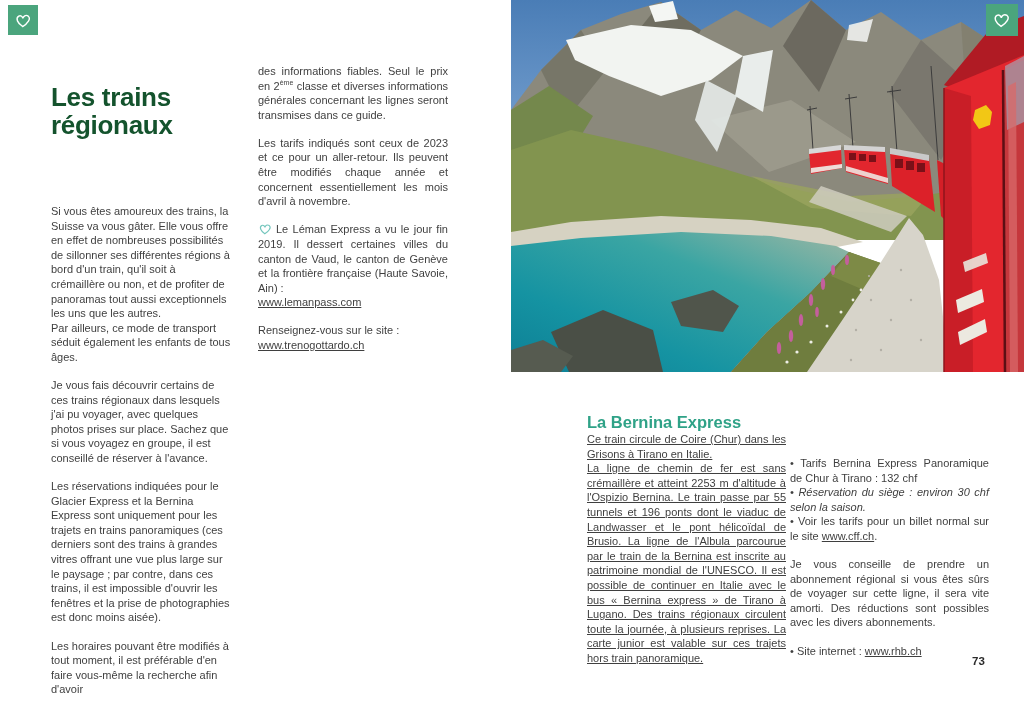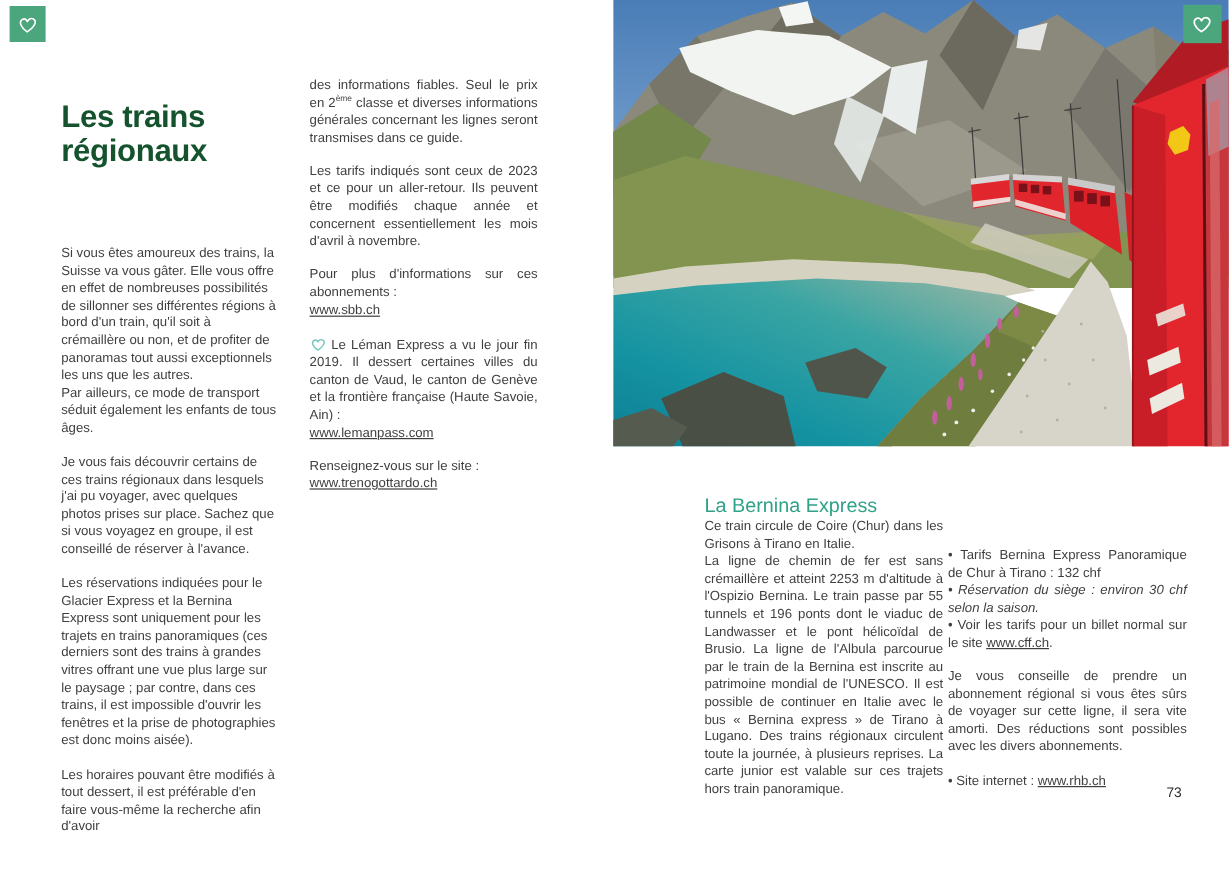--- a/index.html
+++ b/index.html
@@ -15,29 +15,29 @@
     position:absolute;left:51px;top:66px;width:200px;
     font-size:26px;font-weight:bold;line-height:1.08;color:#14532d;
     letter-spacing:-0.3px;white-space:pre-line;
   }
   .col{position:absolute;font-size:11px;line-height:14.6px;}
   .col p{margin:0 0 13.5px 0;}
   .col p:last-child{margin-bottom:0;}
   .preline{white-space:pre-line;}
   #left-col1{left:51px;top:204px;width:180px;text-align:left;}
   #left-col2{left:258px;top:64px;width:190px;text-align:justify;}
-  #right-col1{left:587px;top:432px;width:199px;text-align:justify;}
+  #right-col1{left:587px;top:432px;width:199px;text-align:justify;text-decoration:underline;}
   #right-col2{left:790px;top:432px;width:199px;text-align:justify;margin-top:24px;}
   a.doclink{color:#3f3f3f;text-decoration:underline;cursor:pointer;}
   .block-link{display:block;margin-top:0px;}
   #bernina-heading{
-    position:absolute;left:587px;top:399px;font-size:16.5px;font-weight:normal;color:#2fa287;
+    position:absolute;left:587px;top:399px;font-size:16.5px;font-weight:bold;color:#2fa287;
   }
   #photo-frame{position:absolute;left:511px;top:0px;width:513px;height:372px;}
-  #page-number{position:absolute;left:972px;top:655px;font-size:11.5px;font-weight:normal;color:#2b2b2b;}
+  #page-number{position:absolute;left:972px;top:655px;font-size:11.5px;font-weight:bold;color:#2b2b2b;}
   .heart-inline{vertical-align:-3px;margin-right:3px;}
   sup{font-size:7px;line-height:0;}
   .tight p{margin-bottom:13.5px;}
 </style>
 </head>
 <body>
 
 <div class="corner-icon" id="corner-icon-left">
   <svg width="19" height="19" viewBox="0 0 22 20">
     <path d="M10 17 C4 13 1.5 7.5 5.5 5 C8 3.6 10 5.8 10.2 7.6 C10.7 5.2 13.5 2.8 16.5 5 C20 7.7 15.8 13.6 10 17" fill="none" stroke="#ffffff" stroke-width="1.6" stroke-linecap="round"></path>
@@ -50,30 +50,26 @@
 </div>
 
 <h1 id="page-title">Les trains
 régionaux</h1>
 
 <div class="col" id="left-col1">
   <p class="preline">Si vous êtes amoureux des trains, la Suisse va vous gâter. Elle vous offre en effet de nombreuses possibilités de sillonner ses différentes régions à bord d'un train, qu'il soit à crémaillère ou non, et de profiter de panoramas tout aussi exceptionnels les uns que les autres.
 Par ailleurs, ce mode de transport séduit également les enfants de tous âges.</p>
   <p>Je vous fais découvrir certains de ces trains régionaux dans lesquels j'ai pu voyager, avec quelques photos prises sur place. Sachez que si vous voyagez en groupe, il est conseillé de réserver à l'avance.</p>
   <p>Les réservations indiquées pour le Glacier Express et la Bernina Express sont uniquement pour les trajets en trains panoramiques (ces derniers sont des trains à grandes vitres offrant une vue plus large sur le paysage ; par contre, dans ces trains, il est impossible d'ouvrir les fenêtres et la prise de photographies est donc moins aisée).</p>
-  <p>Les horaires pouvant être modifiés à tout dessert, il est préférable d'en faire vous-même la recherche afin d'avoir</p>
+  <p>Les horaires pouvant être modifiés à tout moment, il est préférable d'en faire vous-même la recherche afin d'avoir</p>
 </div>
 
 <div class="col tight" id="left-col2">
   <p><span>des informations fiables. Seul le prix en 2</span><sup>ème</sup><span> classe et diverses informations générales concernant les lignes seront transmises dans ce guide.</span></p>
   <p>Les tarifs indiqués sont ceux de 2023 et ce pour un aller-retour. Ils peuvent être modifiés chaque année et concernent essentiellement les mois d'avril à novembre.</p>
-  <p>
-    <span>Pour plus d'informations sur ces abonnements :</span>
-    <a class="doclink block-link">www.sbb.ch</a>
-  </p>
   <p>
     <svg class="heart-inline" width="15" height="14" viewBox="0 0 22 20">
       <path d="M10 17 C4 13 1.5 7.5 5.5 5 C8 3.6 10 5.8 10.2 7.6 C10.7 5.2 13.5 2.8 16.5 5 C20 7.7 15.8 13.6 10 17" fill="none" stroke="#74c6bd" stroke-width="1.7" stroke-linecap="round"></path>
     </svg><span>Le Léman Express a vu le jour fin 2019. Il dessert certaines villes du canton de Vaud, le canton de Genève et la frontière française (Haute Savoie, Ain) :</span>
     <a class="doclink block-link">www.lemanpass.com</a>
   </p>
   <p>
     <span>Renseignez-vous sur le site :</span>
     <a class="doclink block-link">www.trenogottardo.ch</a>
   </p>

